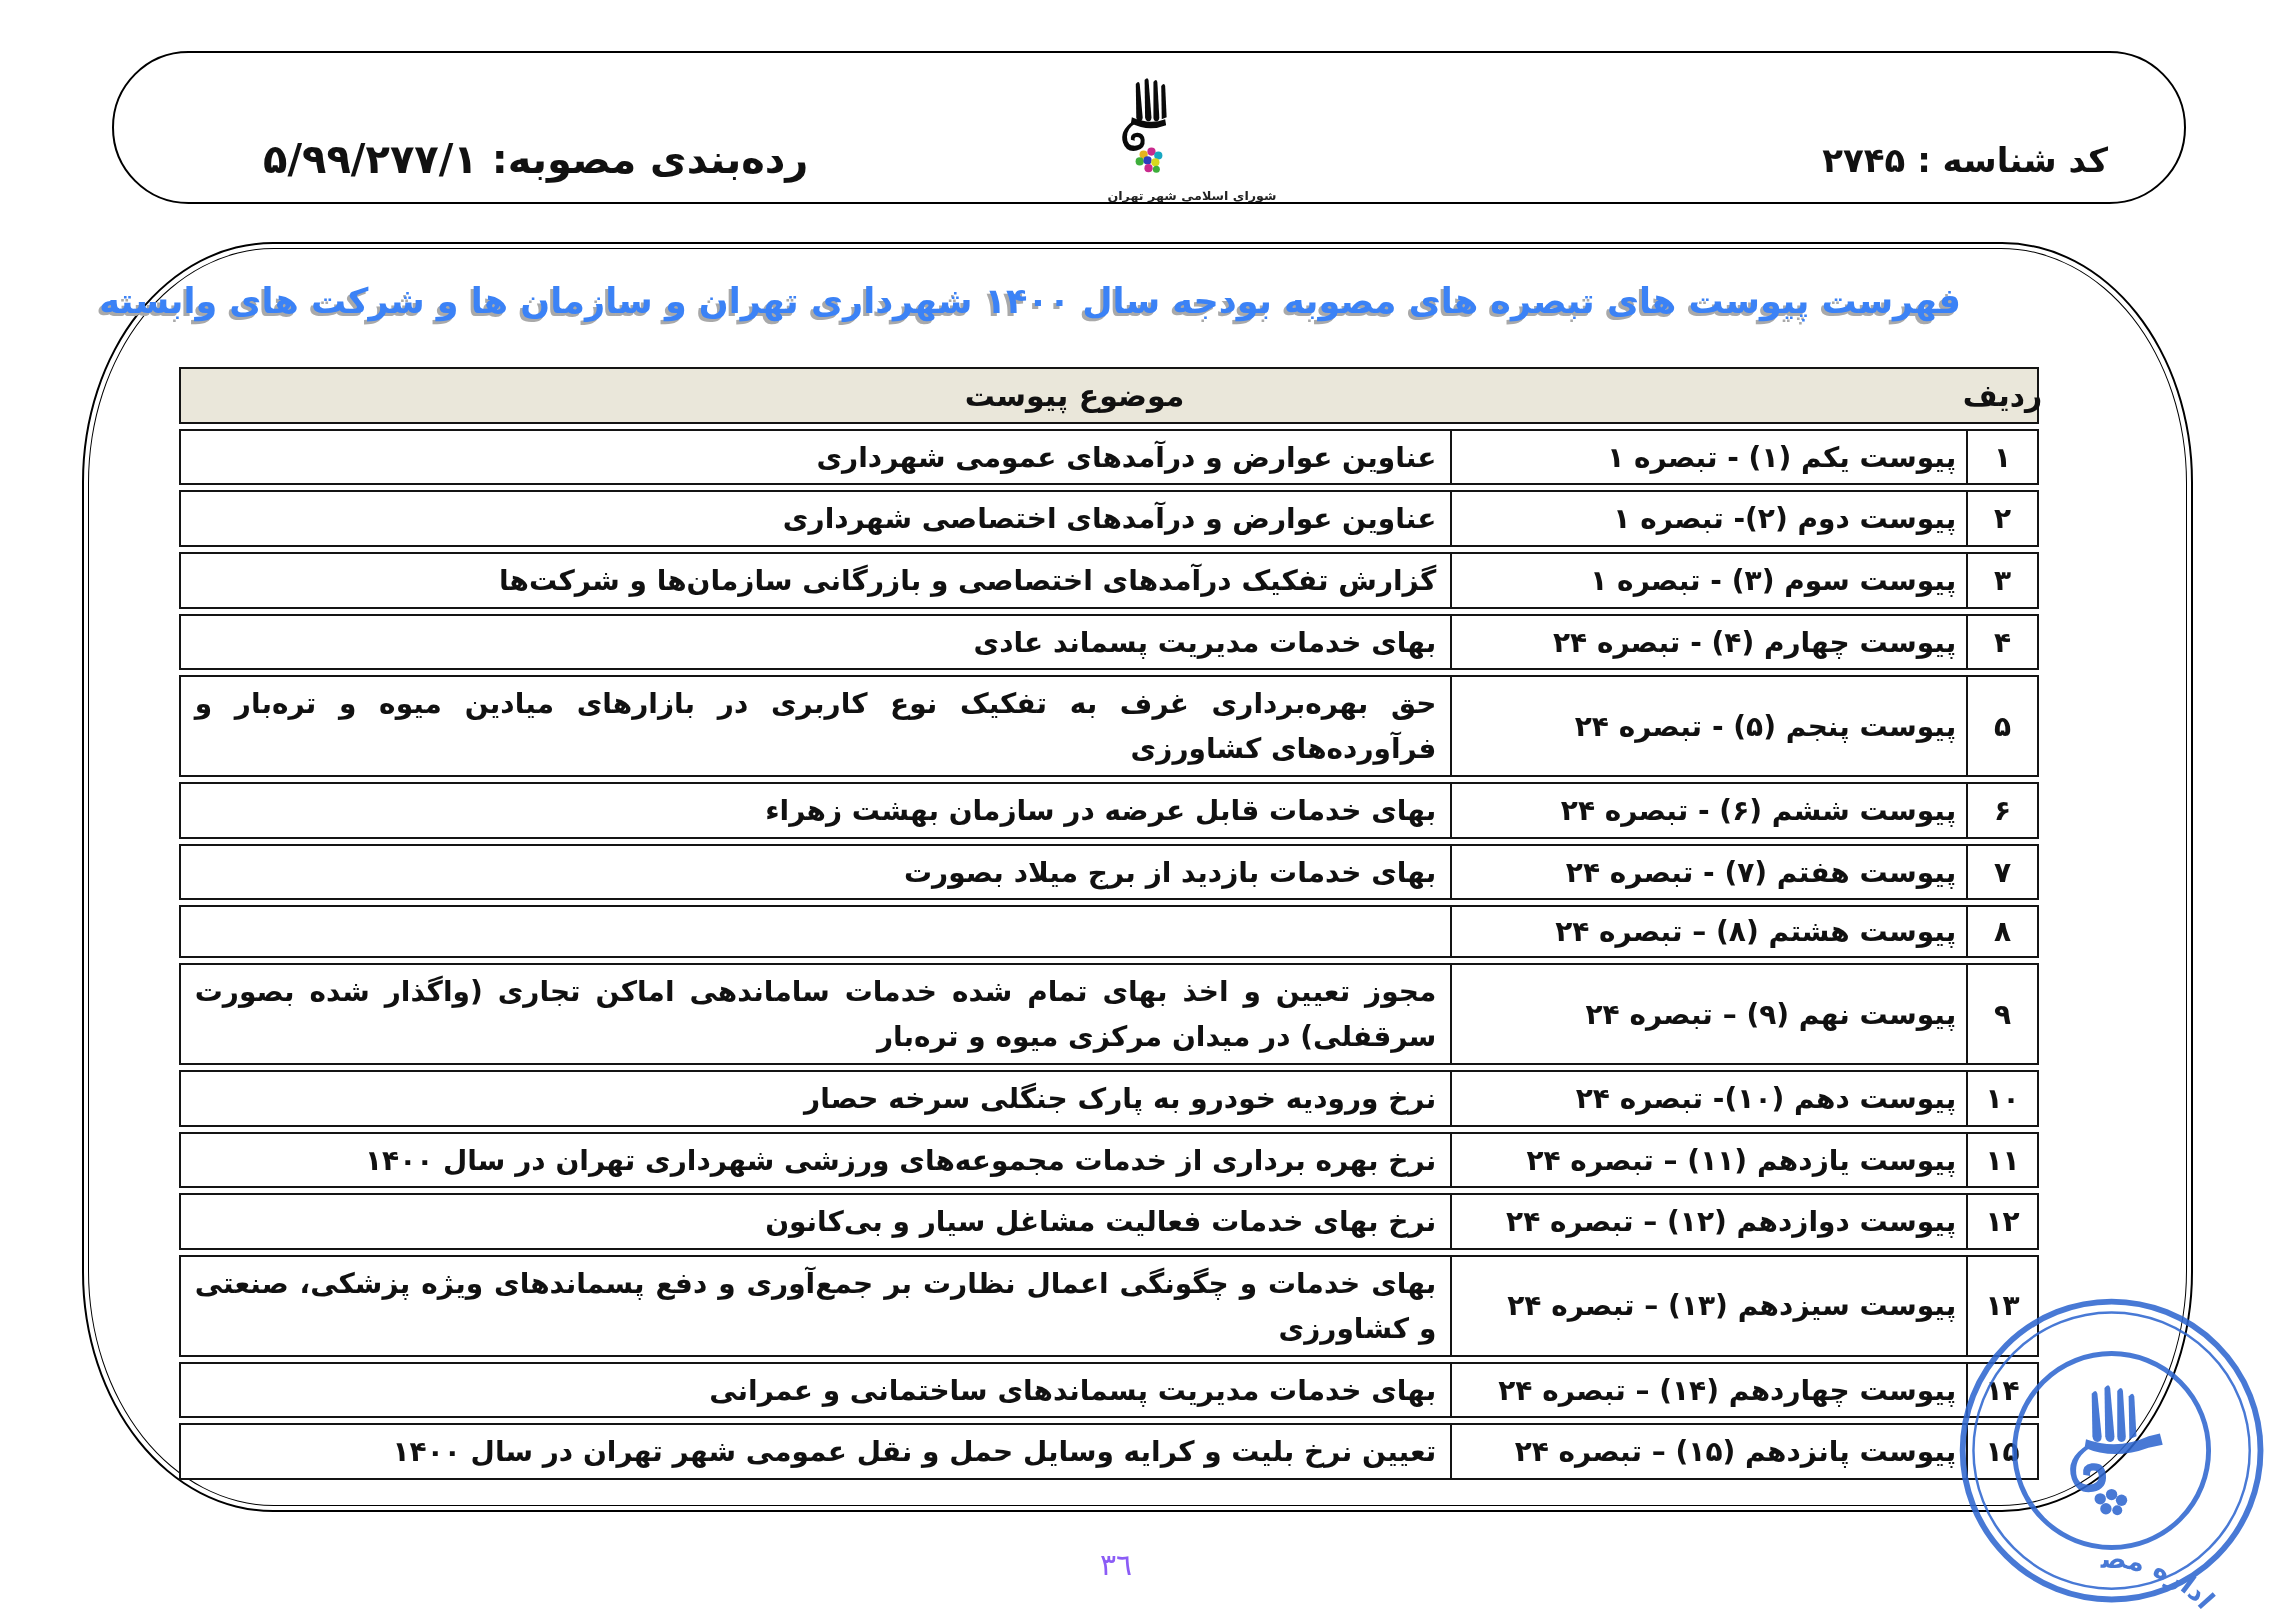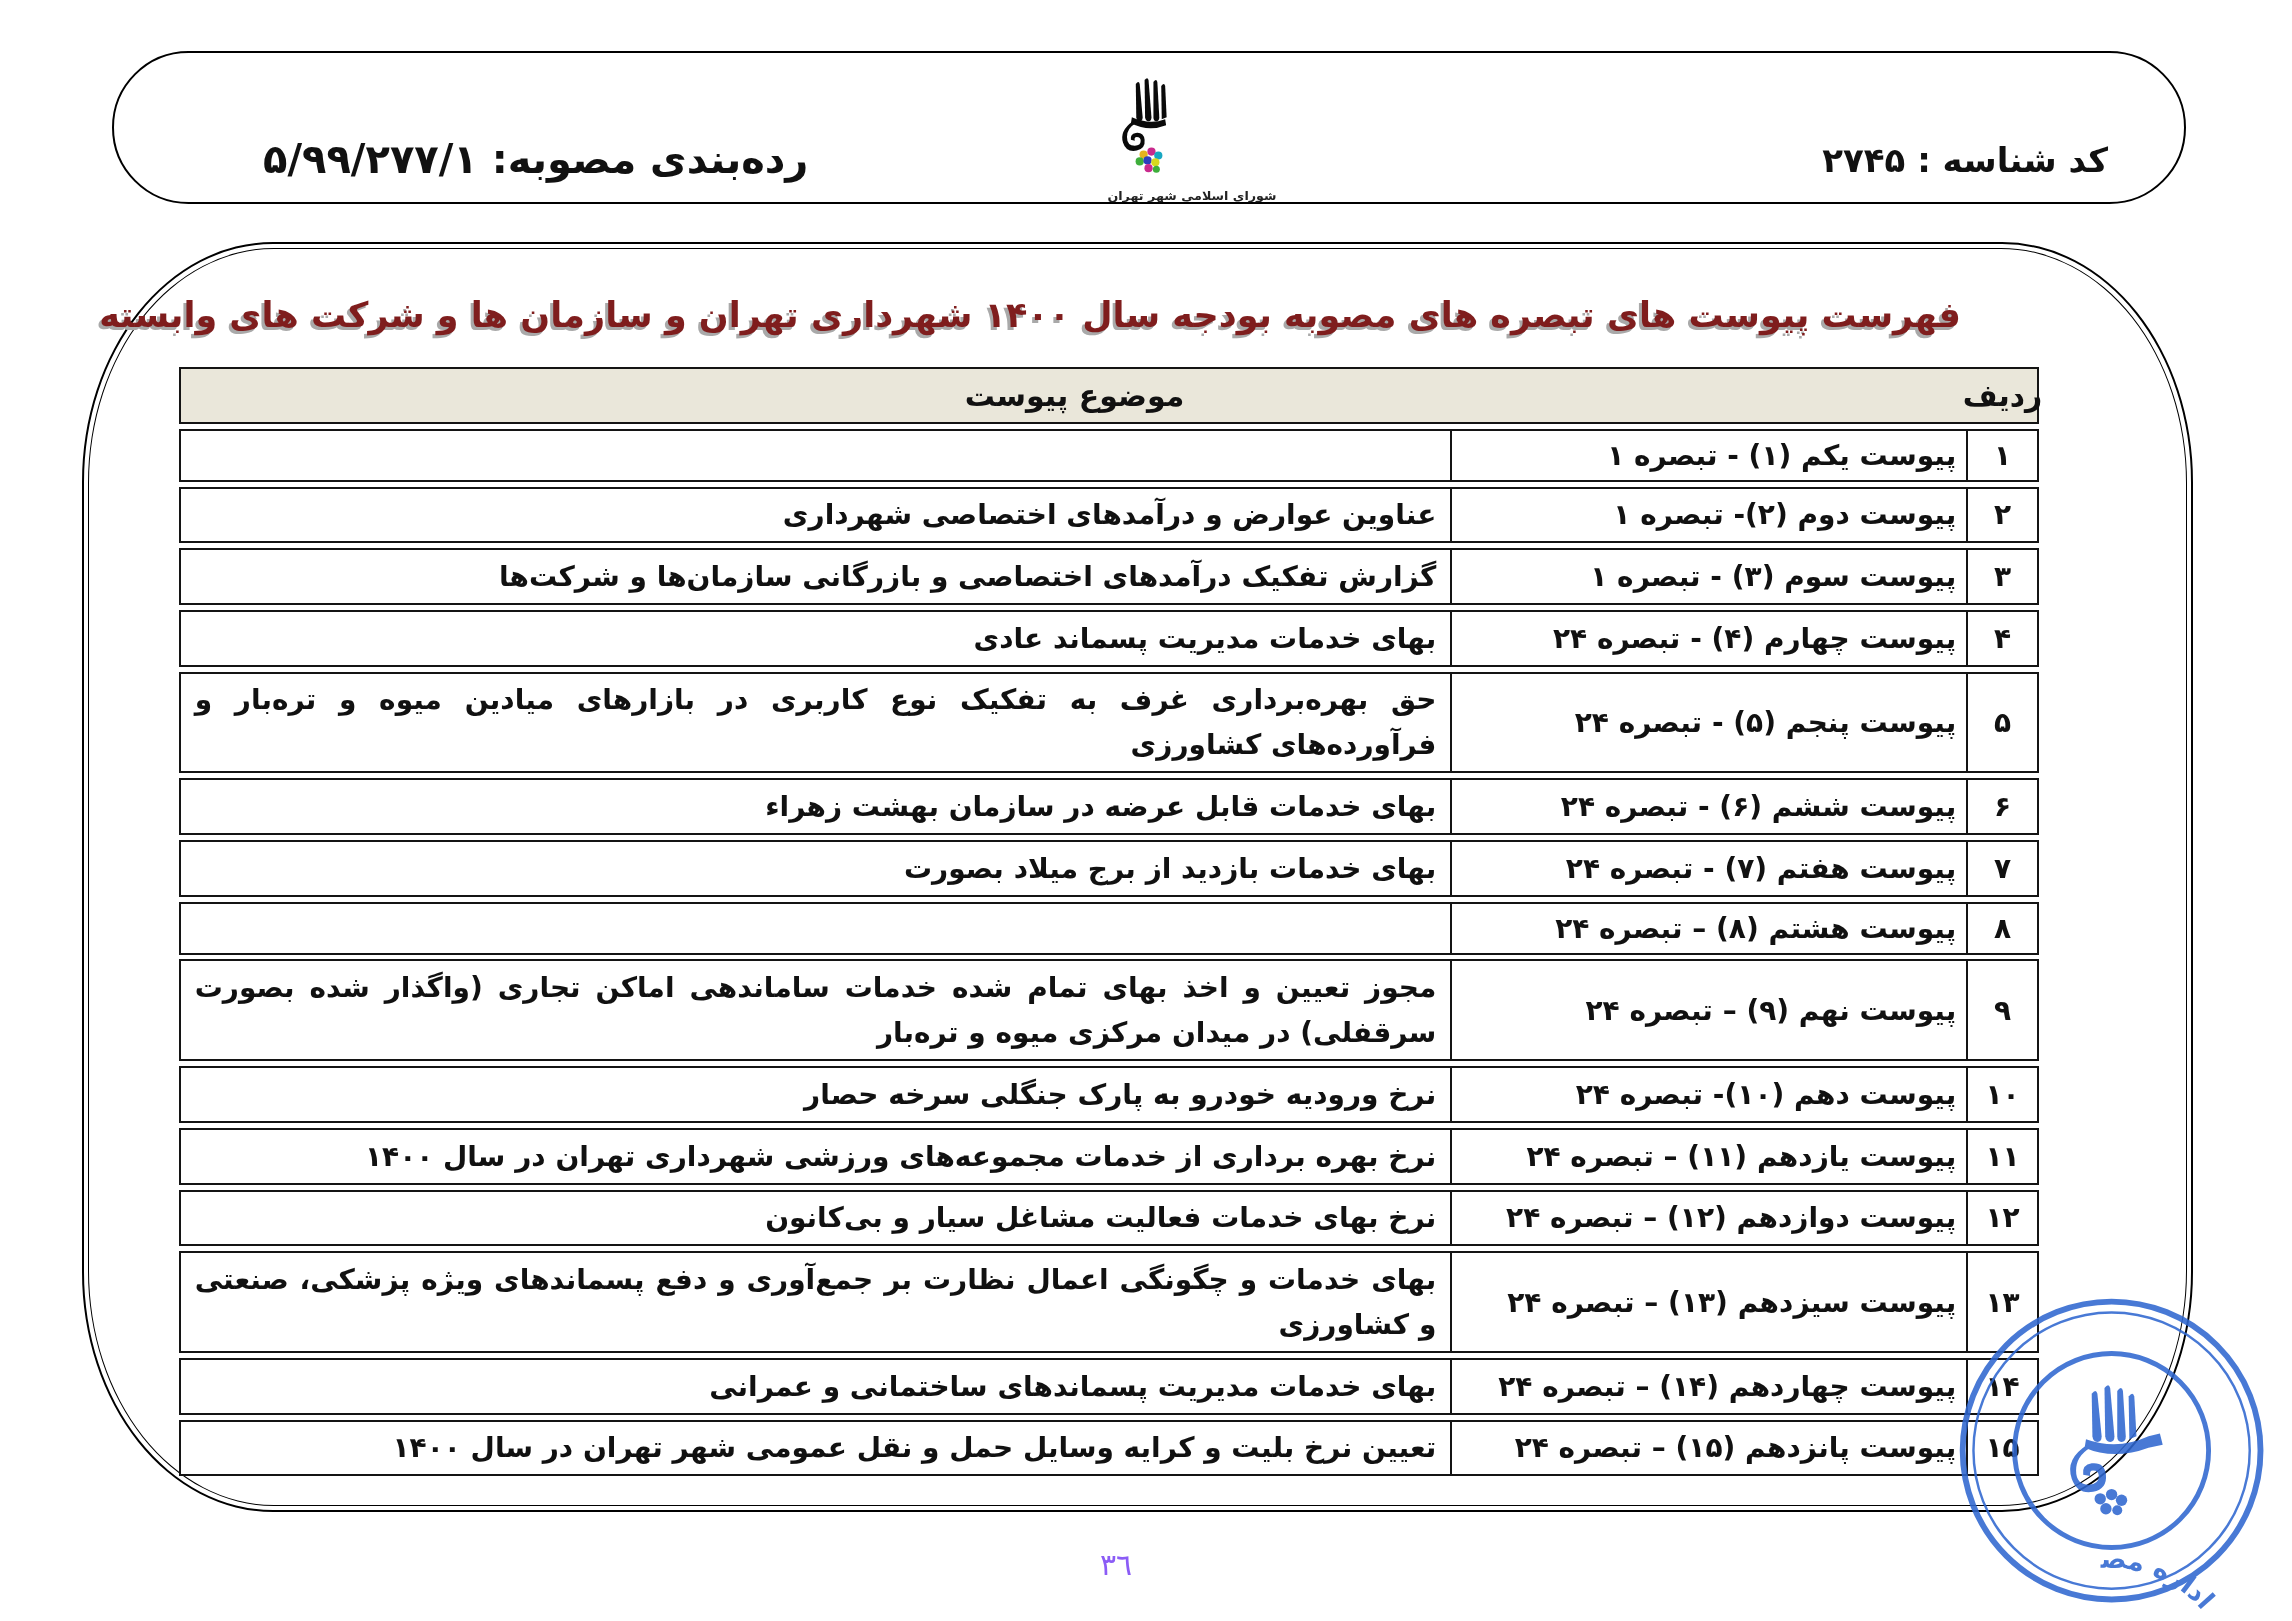--- a/index.html
+++ b/index.html
@@ -39,23 +39,23 @@
   .mainbox{
     position:absolute;left:83px;top:242px;width:2107px;height:1266px;
     border:2.9px solid #000;border-radius:191px / 240px;
     background:transparent;
   }
   .mainbox::before{
     content:"";position:absolute;inset:3.9px;
     border:1.5px solid #000;border-radius:186px / 235px;
   }
   .doc-title{
-    position:absolute;left:0;top:295px;width:2062px;
+    position:absolute;left:0;top:281px;width:2062px;
     text-align:center;font-size:35px;font-weight:bold;
-    color:#7f1d1d;text-shadow:-2.9px 2.9px 0 #a9a9a9;
+    color:#3b82f6;text-shadow:-2.9px 2.9px 0 #a9a9a9;
     letter-spacing:0.5px;
   }
   
   .tbl{
     position:absolute;left:180px;top:367px;width:1860px;
     display:flex;flex-direction:column;gap:4.9px;
   }
   .trow{
     display:flex;flex-direction:row;align-items:stretch;
     border:2.5px solid #141414;background:#fff;min-height:49px;
@@ -123,20 +123,23 @@
     <div class="trow head">
       <div class="cell c-num">ردیف</div>
       <div class="cell c-sub">
           <span>موضوع پیوست</span>
         </div>
     </div>
     <div id="table-body" style="display:contents">
     <div class="trow">
       <div class="cell c-num">۱</div>
       <div class="cell c-ref">پیوست یکم (۱) - تبصره ۱</div>
+      <div class="cell c-sub">
+            <span>عناوین عوارض و درآمدهای عمومی شهرداری</span>
+          </div>
     </div>
   
     <div class="trow">
       <div class="cell c-num">۲</div>
       <div class="cell c-ref">پیوست دوم (۲)- تبصره ۱</div>
       <div class="cell c-sub">
             <span>عناوین عوارض و درآمدهای اختصاصی شهرداری</span>
           </div>
     </div>
   

